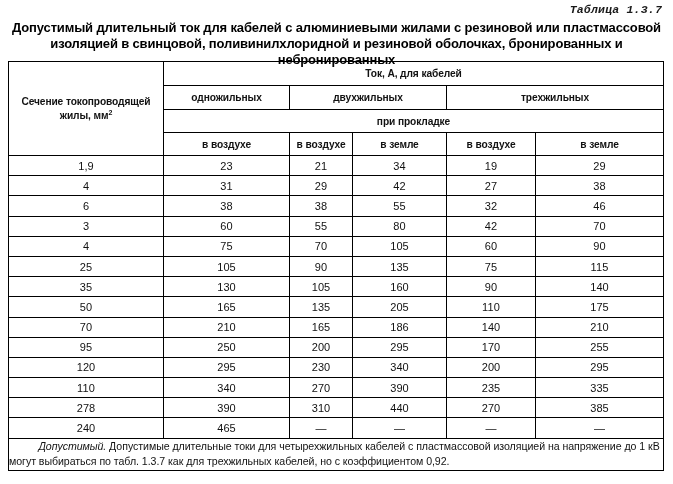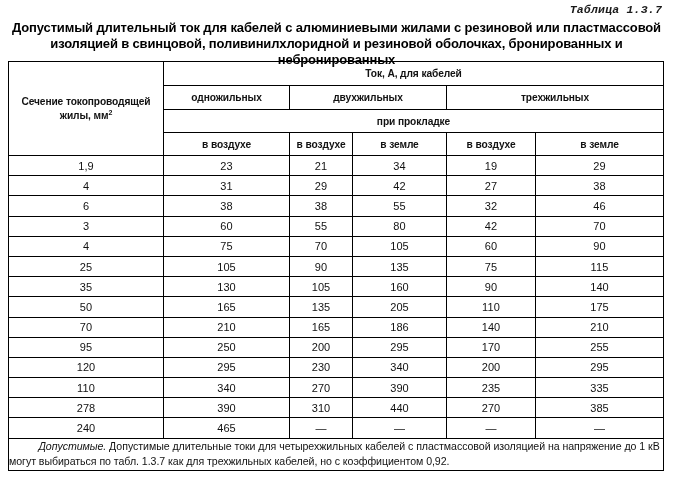--- a/index.html
+++ b/index.html
@@ -271,20 +271,20 @@
             <td class="num">465</td>
             <td class="num dash">—</td>
             <td class="num dash">—</td>
             <td class="num dash">—</td>
             <td class="num dash">—</td>
           </tr>
         </tbody>
       <tfoot>
         <tr>
           <td class="note" colspan="6">
-            <span class="note-indent"></span><span class="note-lead">Допустимые.</span><span> Допустимые длительные токи для четырехжильных кабелей с пластмассовой изоляцией на напряжение до 1 кВ могут выбираться по табл. 1.3.7 как для трехжильных кабелей, но с коэффициентом 0,92.</span>
+            <span class="note-indent"></span><span class="note-lead">Допустимый.</span><span> Допустимые длительные токи для четырехжильных кабелей с пластмассовой изоляцией на напряжение до 1 кВ могут выбираться по табл. 1.3.7 как для трехжильных кабелей, но с коэффициентом 0,92.</span>
           </td>
         </tr>
       </tfoot>
     </table>
   </div>
 
 </div>
 
 </body></html>

